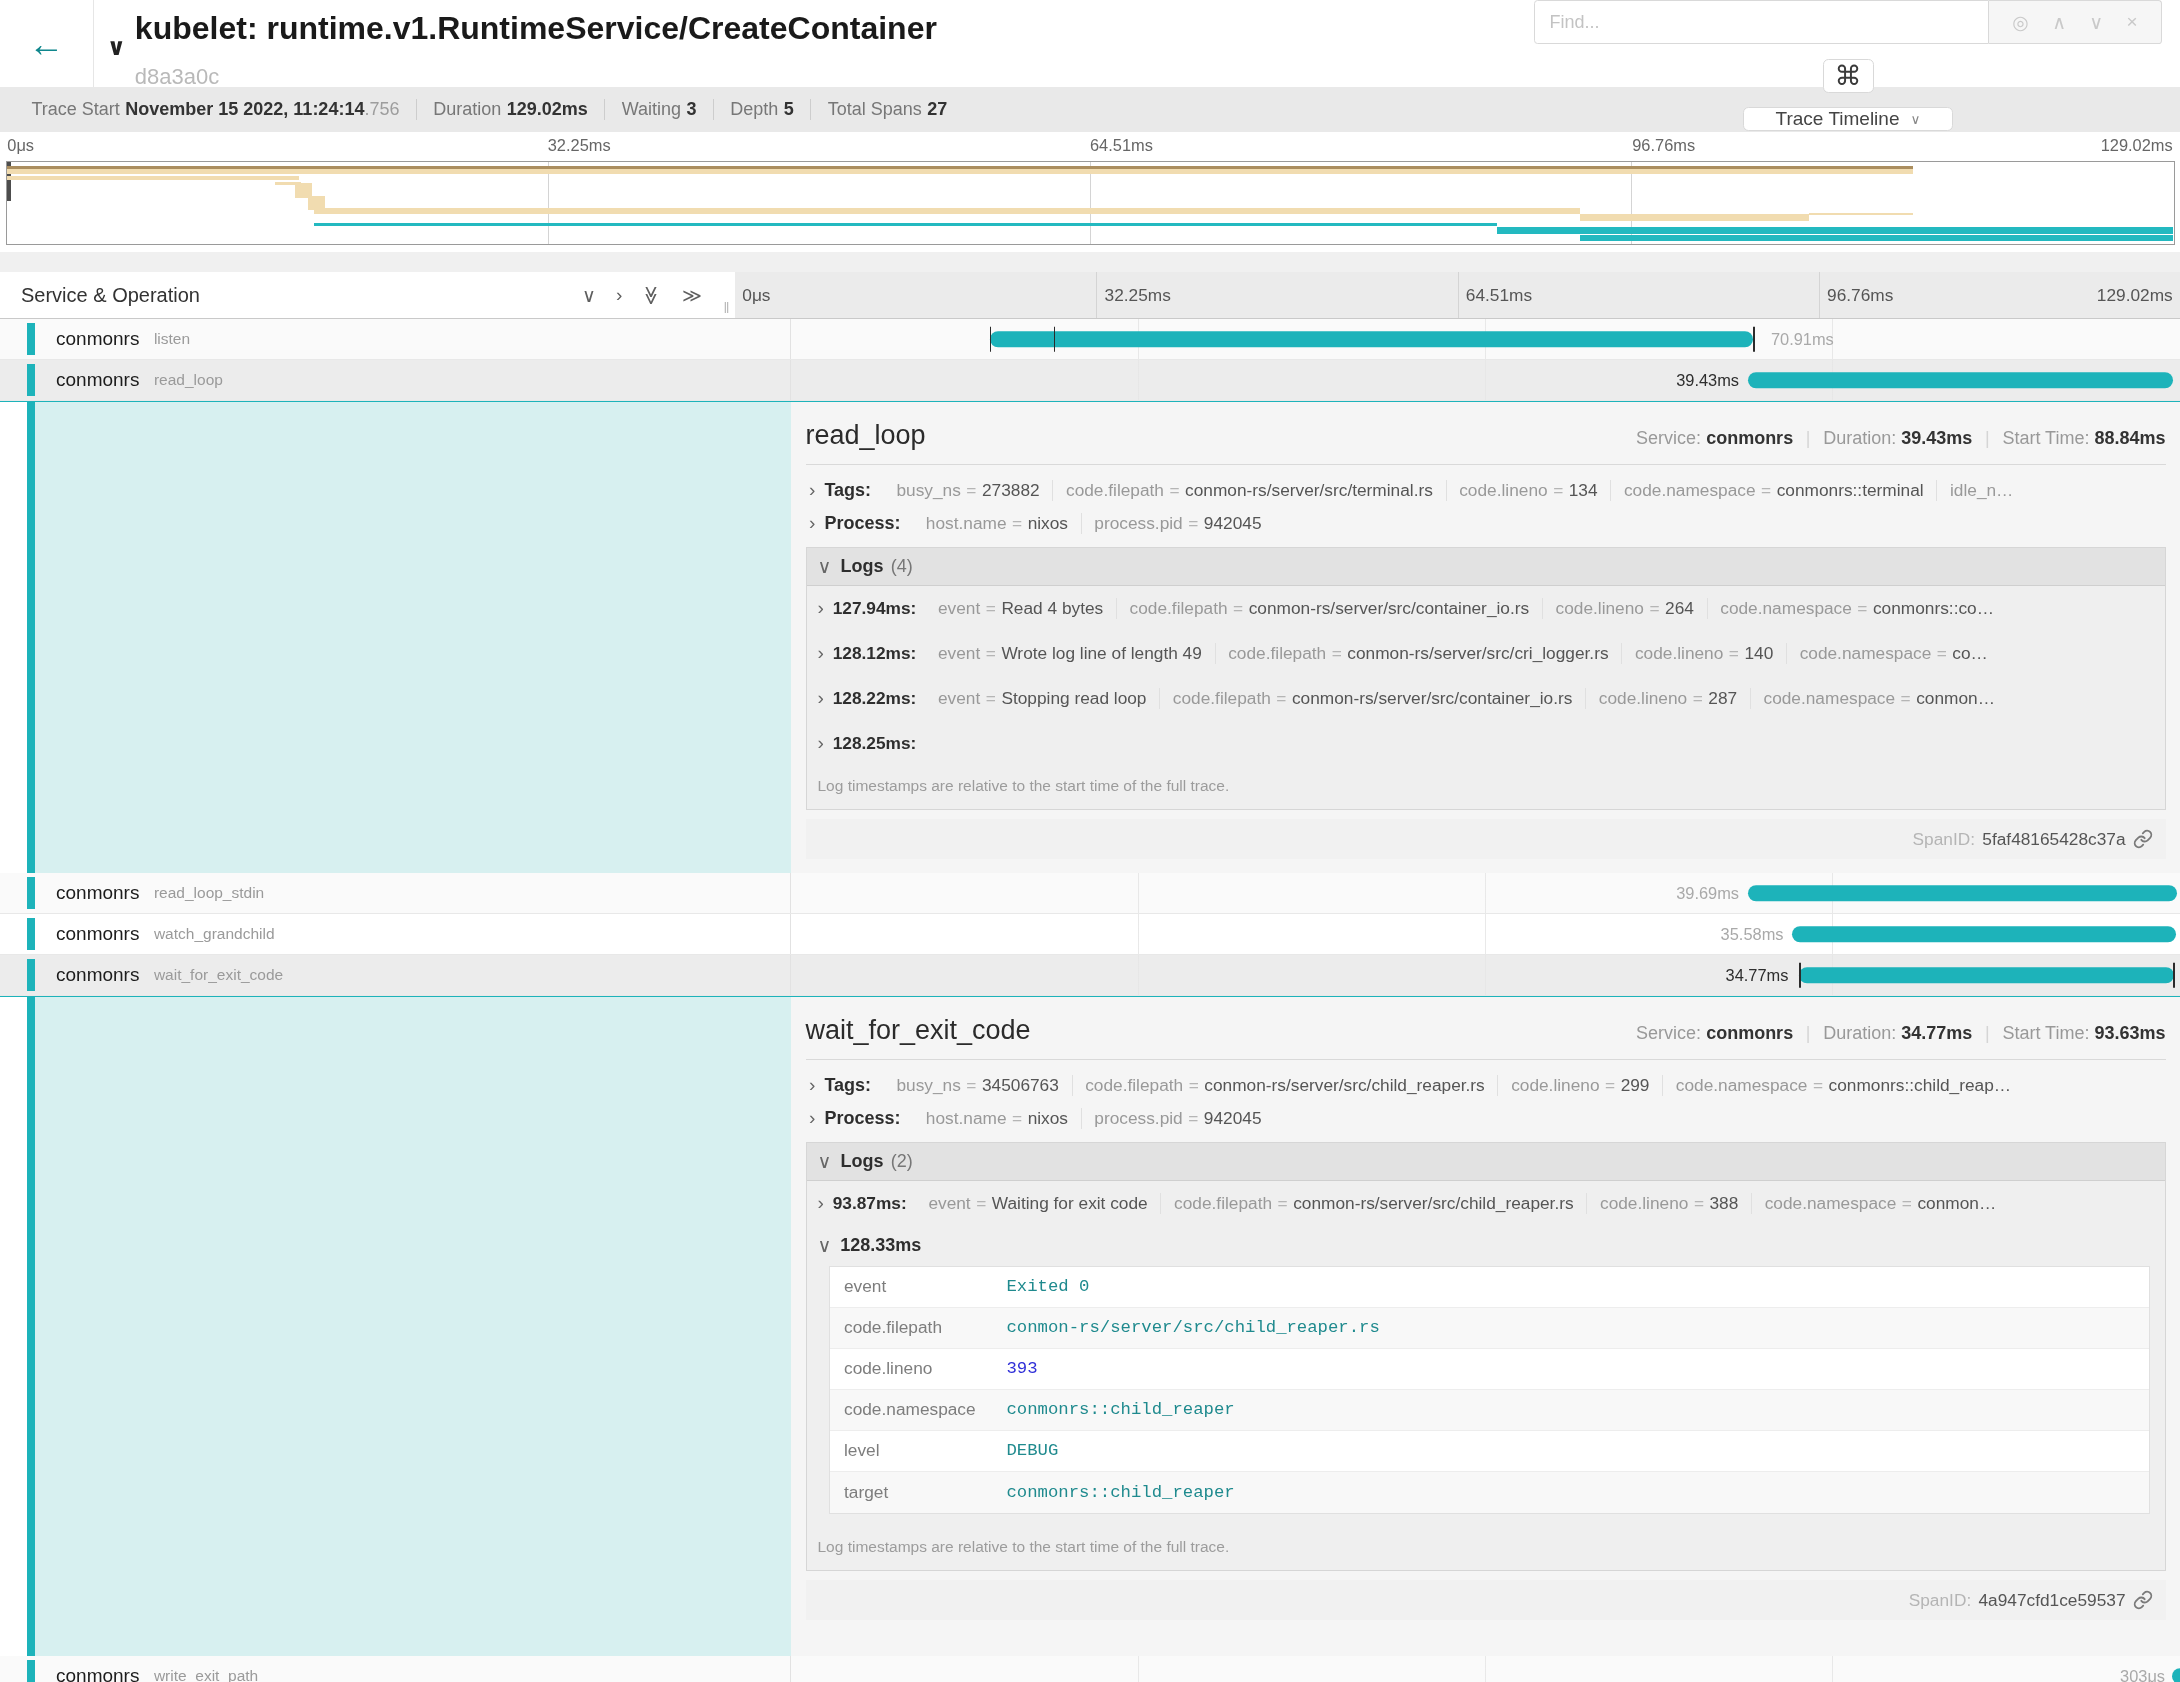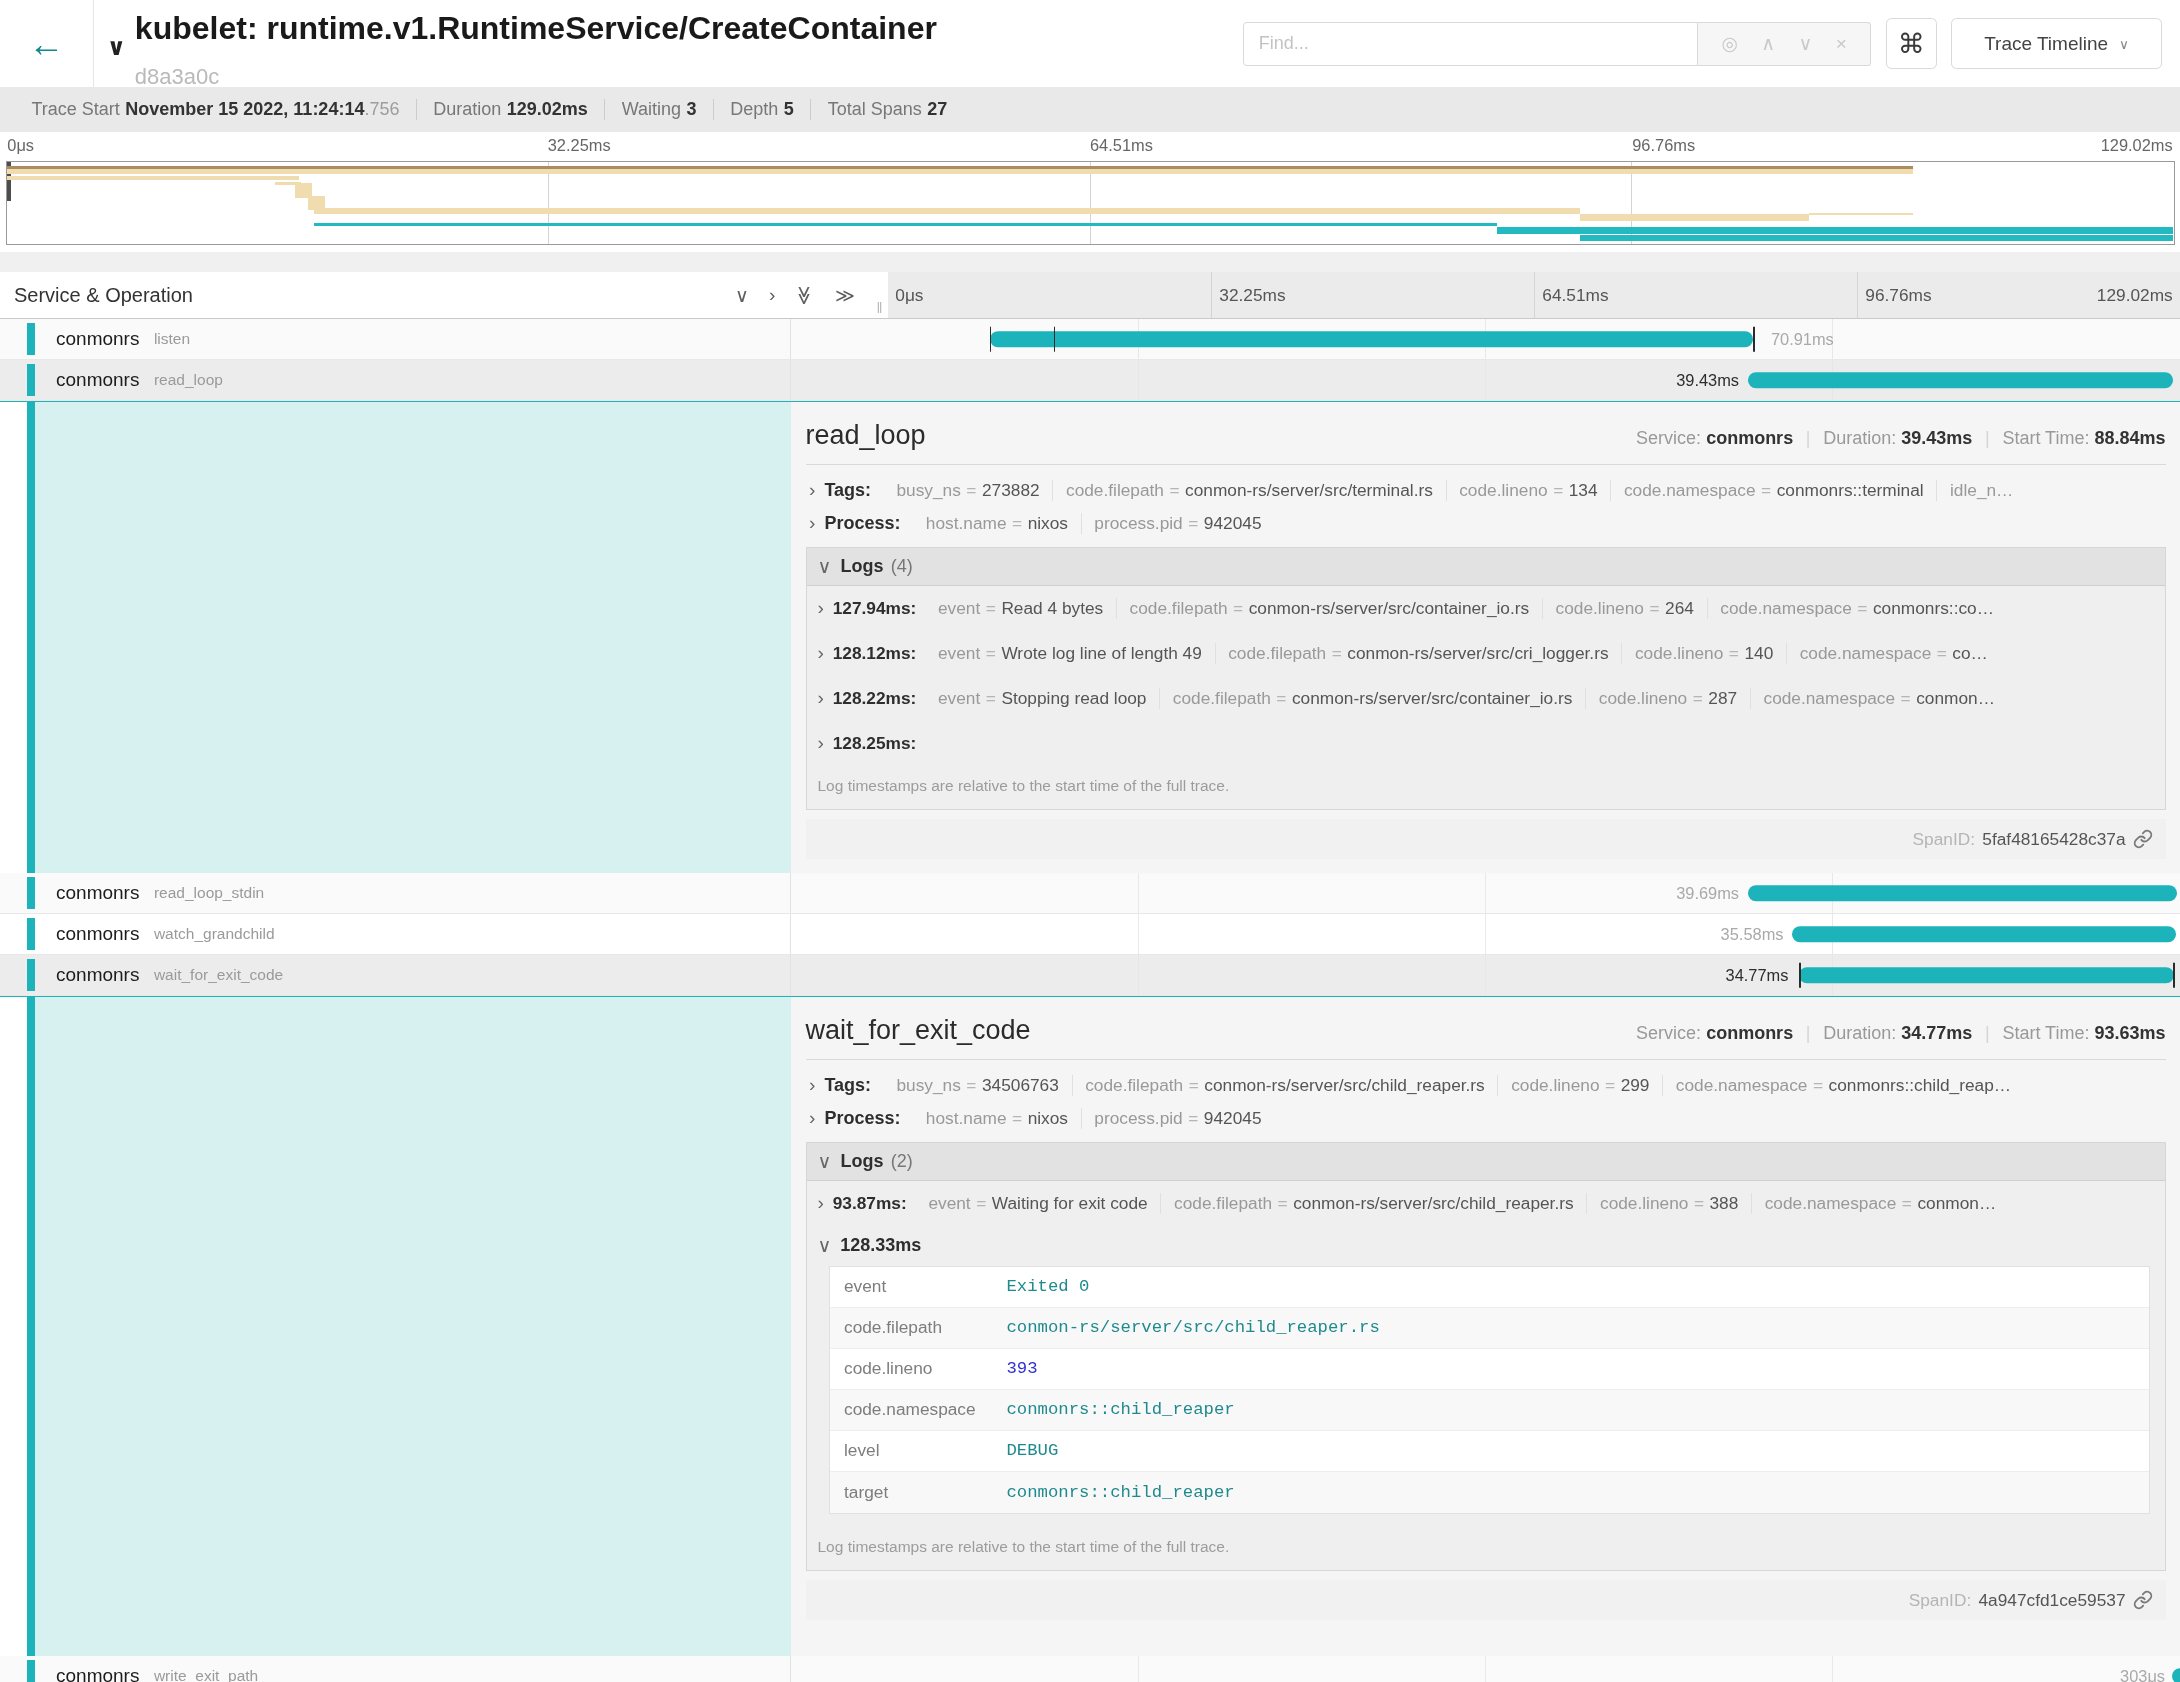--- a/index.html
+++ b/index.html
@@ -12,21 +12,21 @@
   .app{width:2180px;height:1683px;overflow:hidden;position:relative;background:#fff;}
 
   
   .topbar{height:87px;display:flex;align-items:stretch;position:relative;background:#fff;}
   .back-btn{width:94px;border:none;background:#fff;border-right:0.9px solid #e6e6e6;
     font-size:36px;color:var(--teal-dark);cursor:pointer;}
   .title-wrap{display:flex;align-items:flex-start;padding:9px 0 0 12.7px;}
   .title-chevron{font-size:23.6px;font-weight:bold;color:#222;margin:23.6px 9px 0 0;}
   .page-title{font-size:32px;font-weight:700;color:#1a1a1a;line-height:1.2;}
   .trace-id{font-size:22px;color:#b9b9b9;margin-top:17px;}
-  .topbar-right{position:absolute;right:18px;top:0;height:87px;display:flex;align-items:center;gap:14.5px;}
+  .topbar-right{position:absolute;right:18px;top:0;height:87px;display:flex;align-items:center;gap:14.5px;flex-direction:column;}
   .find-group{display:flex;height:44px;}
   .find-input{width:455px;height:44px;border:0.9px solid #d9d9d9;border-radius:3.6px 0 0 3.6px;
     padding:0 14.5px;font-size:18px;color:#444;outline:none;}
   .find-input::placeholder{color:#c3c3c3;}
   .find-buttons{width:173px;height:44px;border:0.9px solid #d9d9d9;border-left:none;
     border-radius:0 3.6px 3.6px 0;background:#f6f6f6;display:flex;align-items:center;
     justify-content:space-evenly;color:#c9c9c9;font-size:19px;}
   .kbd-btn{width:51px;height:51px;border:0.9px solid #d9d9d9;border-radius:5.5px;background:#fff;
     font-size:27px;color:#3a3a3a;cursor:pointer;}
   .view-btn{height:51px;padding:0 32px;border:0.9px solid #d9d9d9;border-radius:5.5px;background:#fff;
@@ -47,21 +47,21 @@
   .mm-tick{position:absolute;top:0;}
   .mm-chart{position:absolute;left:5.5px;right:5.5px;top:29px;height:84px;border:0.9px solid #9a9a9a;
     background-image:linear-gradient(#cfcfcf,#cfcfcf),linear-gradient(#cfcfcf,#cfcfcf),linear-gradient(#cfcfcf,#cfcfcf);
     background-size:0.9px 100%;background-position:25% 0,50% 0,75% 0;background-repeat:no-repeat;}
   .mm-span{position:absolute;}
   .mm-handle{position:absolute;left:0;top:0;width:4.5px;height:48%;background:#4d4d4d;cursor:col-resize;}
   .mm-gap{height:20px;background:#f0f0f0;}
 
   
   .grid-head{height:47px;display:flex;border-bottom:0.9px solid #c9c9c9;background:#fff;}
-  .gh-left{width:888px;flex:none;position:relative;display:flex;align-items:center;padding-left:14px;}
+  .gh-left{width:735px;flex:none;position:relative;display:flex;align-items:center;padding-left:21px;}
   .gh-title{font-size:20px;color:#333;}
   .gh-icons{position:absolute;right:33px;top:0;height:100%;display:flex;align-items:center;gap:20px;
     color:#5f5f5f;font-size:19px;}
   .gh-icons .rot90{display:inline-block;transform:rotate(90deg);}
   .gh-grip{position:absolute;right:5.5px;bottom:1.8px;color:#b9b9b9;font-size:14.5px;cursor:col-resize;}
   .gh-right{flex:1;display:flex;background:#ebebeb;position:relative;font-size:17.3px;color:#555;}
   .gh-cell{width:25%;border-left:0.9px solid #d4d4d4;display:flex;align-items:center;padding-left:7.3px;}
   .gh-last{position:absolute;right:7.3px;top:0;height:100%;display:flex;align-items:center;}
 
   

